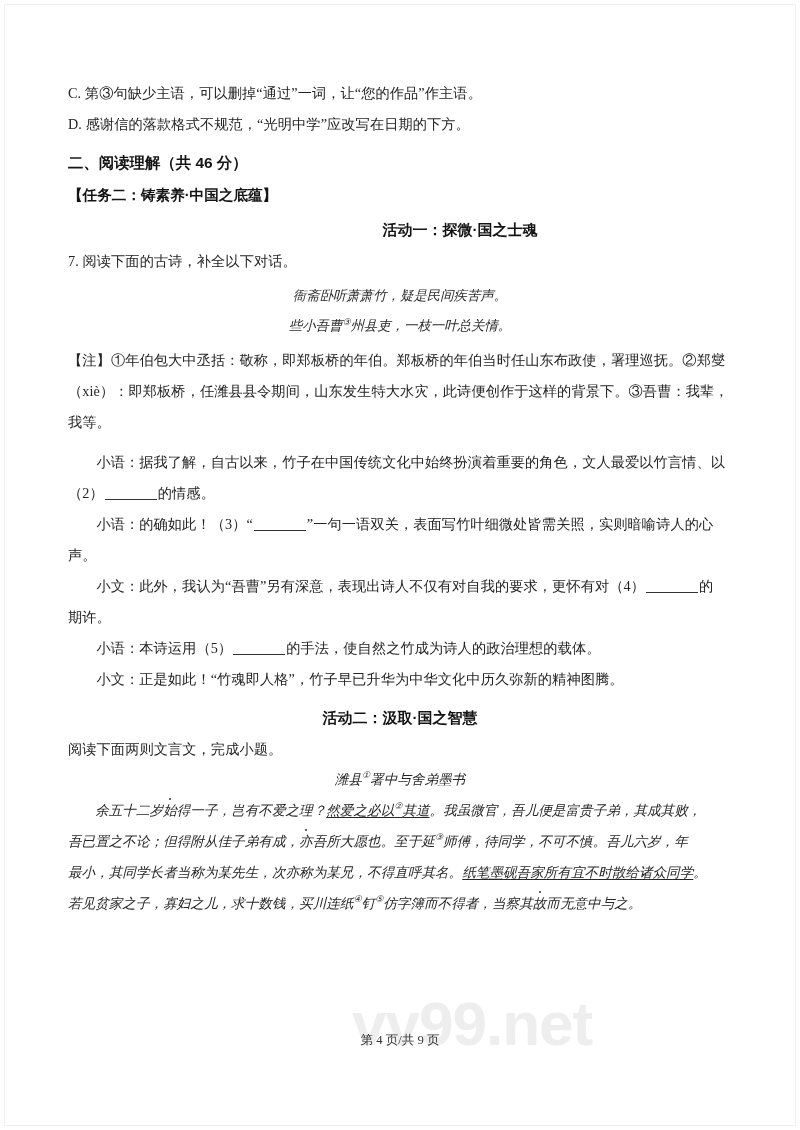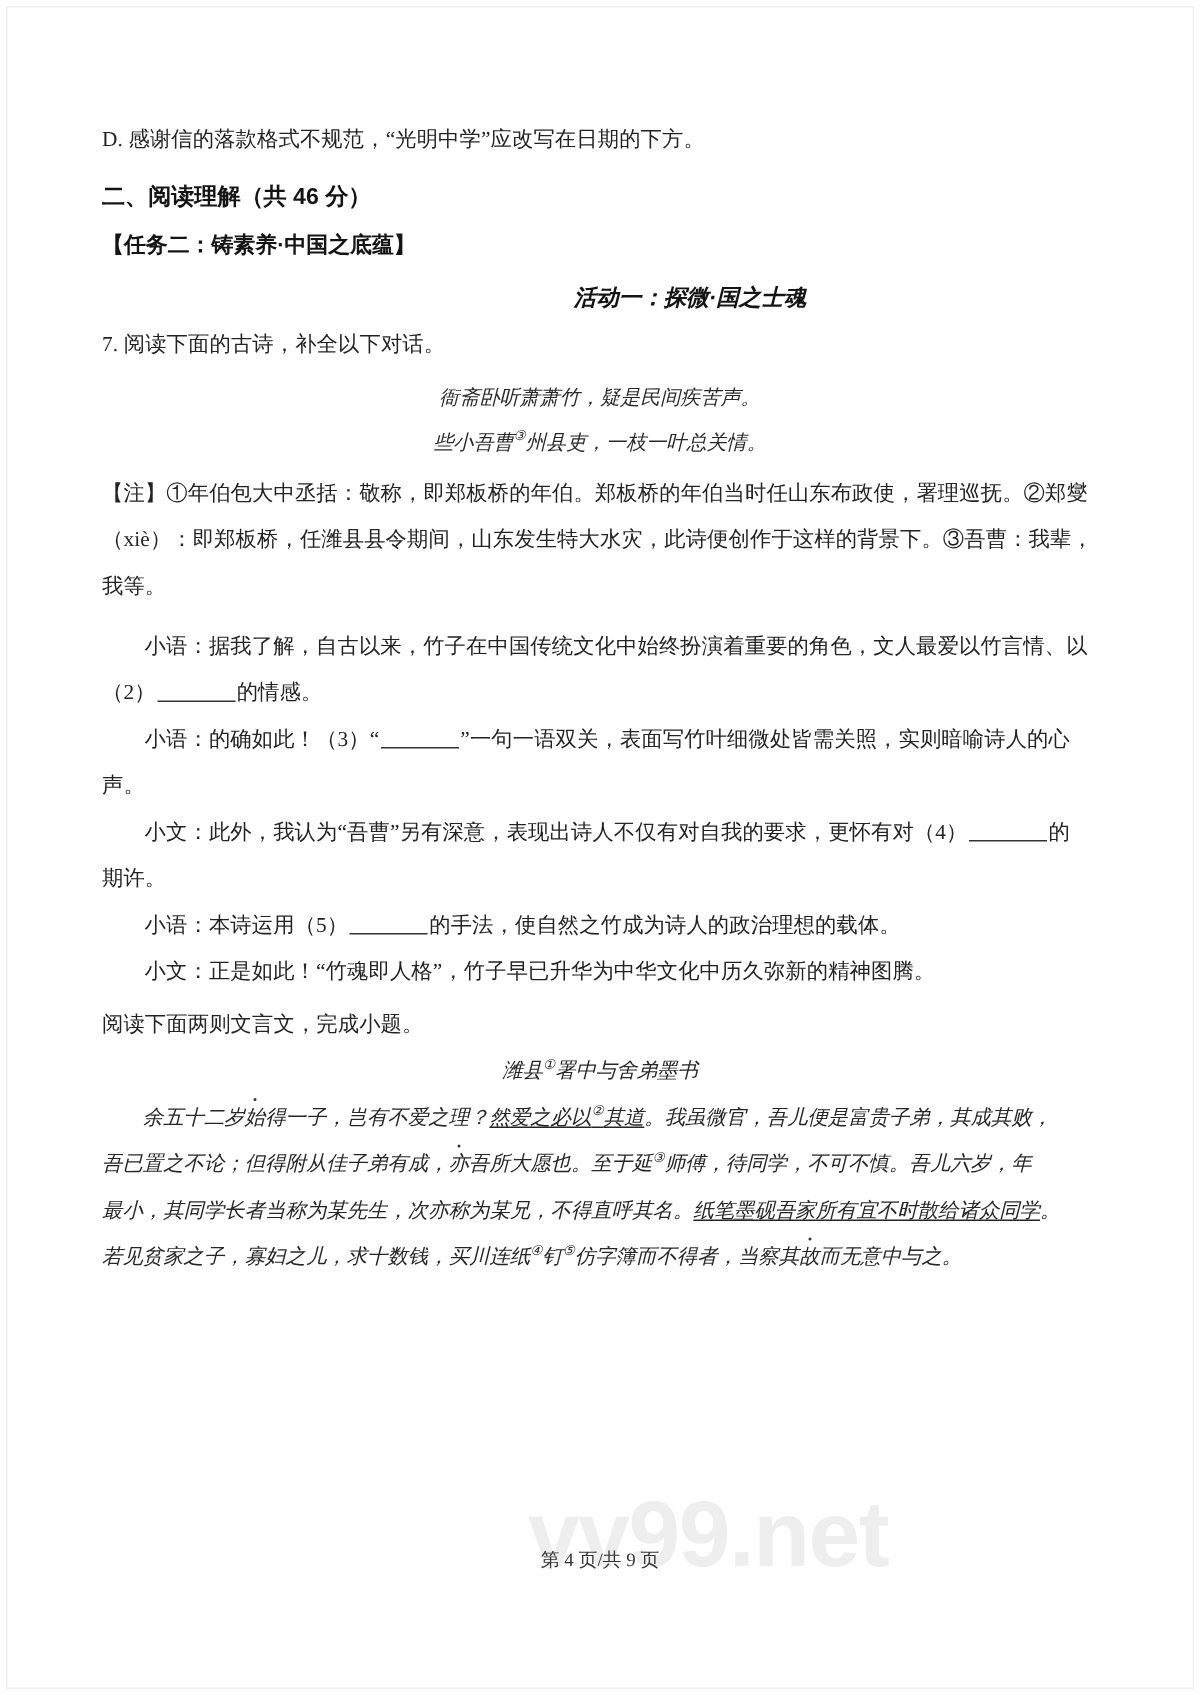--- a/index.html
+++ b/index.html
@@ -60,21 +60,20 @@
     font-family: "Liberation Sans", "DejaVu Sans", sans-serif;
   }
   .activity-head {
     font-size: 15px;
     font-weight: bold;
     line-height: 33px;
     text-align: center;
     color: #141414;
     font-family: "Liberation Sans", "DejaVu Sans", sans-serif;
     margin-top: 2px;
-    font-style: italic;
   }
   .activity-head.offset-right {
     padding-left: 120px;
   }
   .poem-title {
     text-align: center;
     font-size: 13.4px;
     line-height: 30px;
     font-family: "Liberation Serif", "DejaVu Serif", serif;
     font-style: italic;
@@ -162,20 +161,21 @@
 </head>
 <body>
 
 <div class="page">
   <div class="scan-border"></div>
 
   <div class="watermark">vv99.net</div>
 
   <div class="content">
 
+    <p class="body-line">C. 第③句缺少主语，可以删掉“通过”一词，让“您的作品”作主语。</p>
     <p class="body-line">D. 感谢信的落款格式不规范，“光明中学”应改写在日期的下方。</p>
 
     <p class="section-head">二、阅读理解（共 46 分）</p>
 
     <p class="task-head">【任务二：铸素养·中国之底蕴】</p>
 
     <p class="activity-head offset-right">活动一：探微·国之士魂</p>
 
     <p class="body-line">7. 阅读下面的古诗，补全以下对话。</p>
 
@@ -213,20 +213,21 @@
     <p class="body-line">期许。</p>
 
     <p class="body-line indent">
       <span>小语：本诗运用（5）</span><span class="blank"></span><span>的手法，使自然之竹成为诗人的政治理想的载体。</span>
     </p>
 
     <p class="body-line indent">小文：正是如此！“竹魂即人格”，竹子早已升华为中华文化中历久弥新的精神图腾。</p>
 
     <div class="spacer-sm"></div>
 
+    <p class="activity-head">活动二：汲取·国之智慧</p>
 
     <p class="body-line">阅读下面两则文言文，完成小题。</p>
 
     <p class="wenyan-title">
       <span>潍县</span><sup class="note">①</sup><span>署中与舍弟墨书</span>
     </p>
 
     <p class="wenyan indent">
       <span>余五十二岁</span><span class="emph">始</span><span>得一子，岂有不爱之理？</span><u class="uline"><span>然爱之必以</span><sup class="note">②</sup><span>其道</span></u><span>。我虽微官，吾儿便是富贵子弟，其成其败，</span>
     </p>

